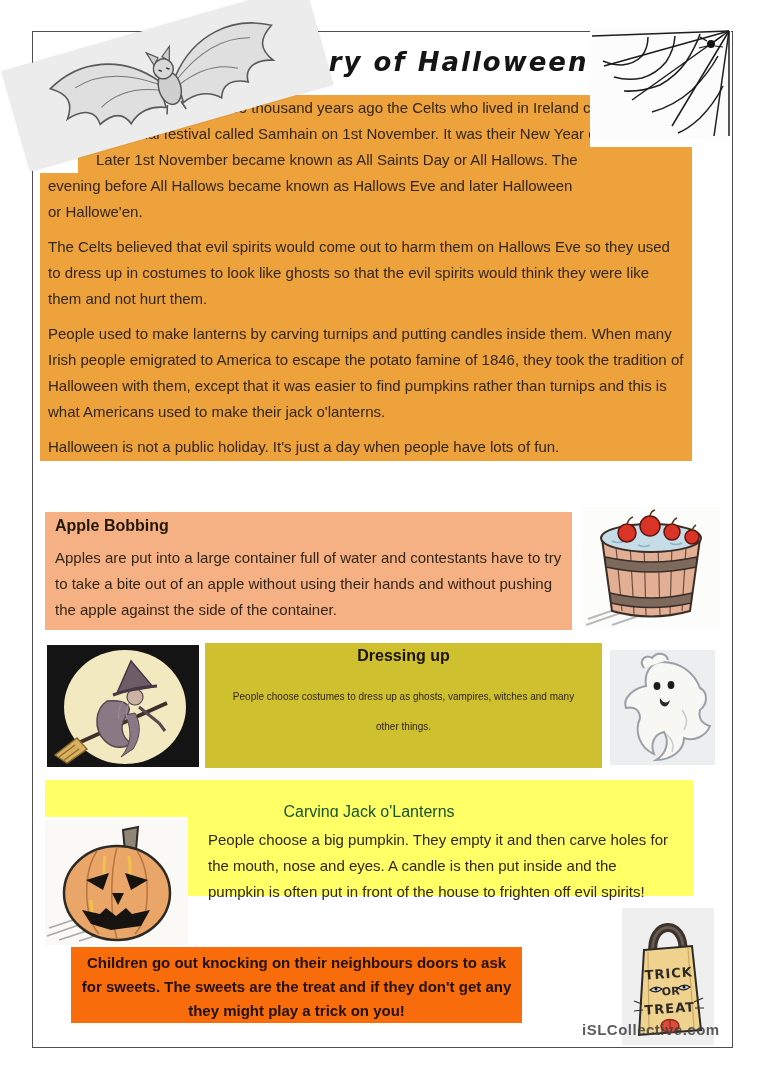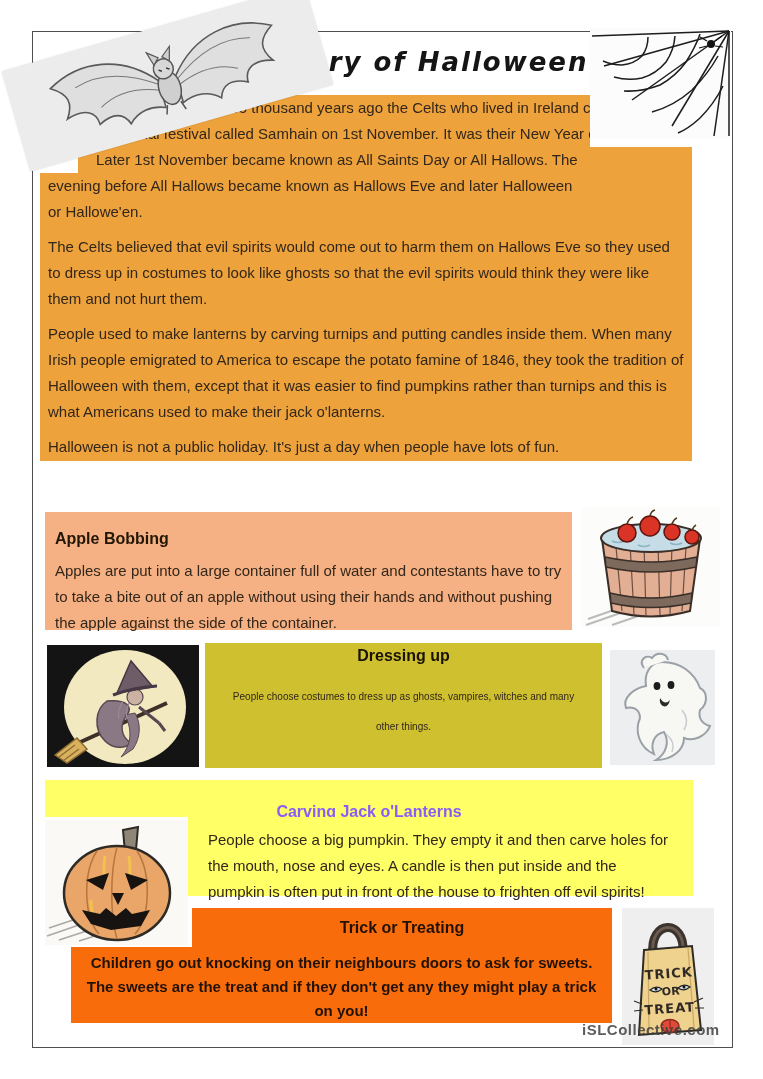--- a/index.html
+++ b/index.html
@@ -38,43 +38,43 @@
   .sp3{width:48px;height:26px;}
   .spr{float:right;clear:right;width:100px;height:52px;}
 
   
   .activities-bar{position:absolute;left:68px;top:473px;width:625px;height:30px;background:#D7AC40;
                   display:flex;align-items:center;justify-content:center;z-index:3;}
   .activities-bar span{font-weight:bold;font-size:16px;text-decoration:underline;color:#1a1205;}
 
   
   .apple-box{position:absolute;left:45px;top:512px;width:527px;height:118px;background:#F5B183;
-             box-sizing:border-box;padding:18px 10px;z-index:3;}
+             box-sizing:border-box;padding:5px 10px;z-index:3;}
   .apple-box h3{margin:0 0 10px 0;font-size:16px;color:#221606;}
   .apple-box p{margin:0;font-size:15px;line-height:26px;}
 
   
   .dress-box{position:absolute;left:205px;top:643px;width:397px;height:125px;background:#CFC02F;
              box-sizing:border-box;padding:4px 10px;text-align:center;z-index:3;}
   .dress-box h3{margin:0 0 12px 0;font-size:16px;color:#1a1205;}
   .dress-box p{margin:17px;font-size:10px;line-height:30px;}
 
   
   .carve-head{position:absolute;left:45px;top:780px;width:648px;height:37px;background:#FFFF66;
               display:flex;align-items:center;justify-content:center;z-index:3;}
-  .carve-head span{font-weight:bold;font-size:16px;color:#8b5cf6;margin-top:26px;}
+  .carve-head span{font-weight:normal;font-size:16px;color:#14532d;margin-top:26px;}
   .carve-body{position:absolute;left:188px;top:817px;width:505px;height:79px;background:#FFFF66;
               box-sizing:border-box;padding:2px 12px;z-index:3;}
   .carve-body p{margin:8px;font-size:15px;line-height:26px;}
 
   
   .trick-head{position:absolute;left:192px;top:908px;width:420px;height:39px;background:#F96C0B;
               display:flex;align-items:center;justify-content:center;z-index:3;}
   .trick-head span{font-weight:bold;font-size:16px;color:#221205;}
-  .trick-body{position:absolute;left:71px;top:947px;width:541px;height:76px;background:#F96C0B;
+  .trick-body{position:absolute;left:71px;top:947px;width:451px;height:76px;background:#F96C0B;
               box-sizing:border-box;padding:4px 8px;text-align:center;z-index:3;}
   .trick-body p{margin:0;font-weight:bold;font-size:15px;line-height:24px;color:#221205;}
 
   .watermark{position:absolute;left:582px;top:1021px;z-index:20;font-weight:bold;font-size:15px;
              color:#404040;opacity:.85;letter-spacing:.5px;}
   svg{display:block;}
 </style>
 </head>
 <body>
 
@@ -203,23 +203,20 @@
       <ellipse cx="72" cy="73" rx="53" ry="47" fill="#E9A668" stroke="#2E2A26" stroke-width="2.5"></ellipse>
       <path d="M52,31 C38,52 38,96 54,114 M92,31 C106,52 106,96 90,114 M72,27 C65,52 65,96 72,119" stroke="#B5763F" stroke-width="1.5" fill="none"></path>
       <path d="M60,36 q-2,14 0,26 M84,36 q2,14 0,26 M46,80 q0,12 4,20" stroke="#F2C14E" stroke-width="3" fill="none"></path>
       <path d="M41,60 L64,53 L58,70 Z" fill="#161310"></path>
       <path d="M103,60 L80,53 L86,70 Z" fill="#161310"></path>
       <path d="M67,73 L79,73 L73,85 Z" fill="#161310"></path>
       <path d="M37,90 L55,94 L61,88 L71,96 L81,88 L87,94 L105,90 L96,106 L66,110 L46,104 Z" fill="#161310"></path>
     </svg>
   </div>
 
-  <div class="trick-head">
-    <span>Trick or Treating</span>
-  </div>
   <div class="trick-body">
     <p>Children go out knocking on their neighbours doors to ask for sweets. The sweets are the treat and if they don't get any they might play a trick on you!</p>
   </div>
 
   <div class="illus bag-wrap">
     <svg width="92" height="137" viewBox="0 0 92 137">
       <path d="M31,46 C27,12 63,10 61,44" stroke="#3B332E" stroke-width="9" fill="none"></path>
       <path d="M31,46 C27,12 63,10 61,44" stroke="#6A5A50" stroke-width="3" fill="none"></path>
       <path d="M22,42 L70,38 L79,122 L17,127 Z" fill="#EFD28E" stroke="#2E2A26" stroke-width="2"></path>
       <path d="M26,44 L27,122 M66,40 L72,120" stroke="#C9A867" stroke-width="1.2" fill="none"></path>

